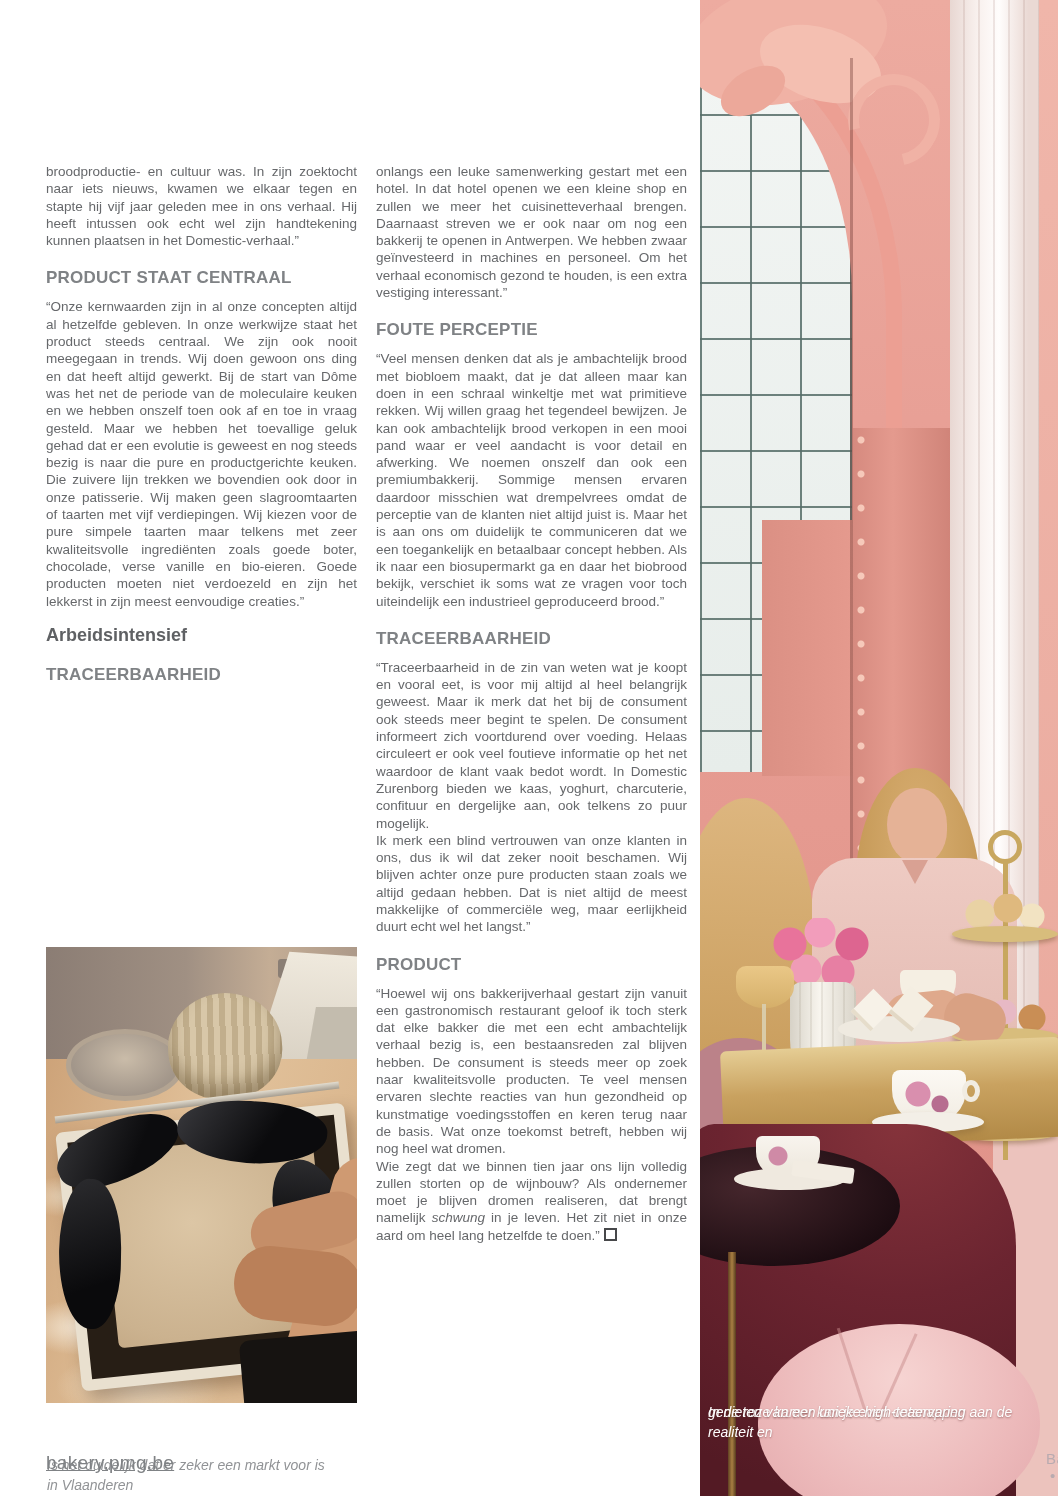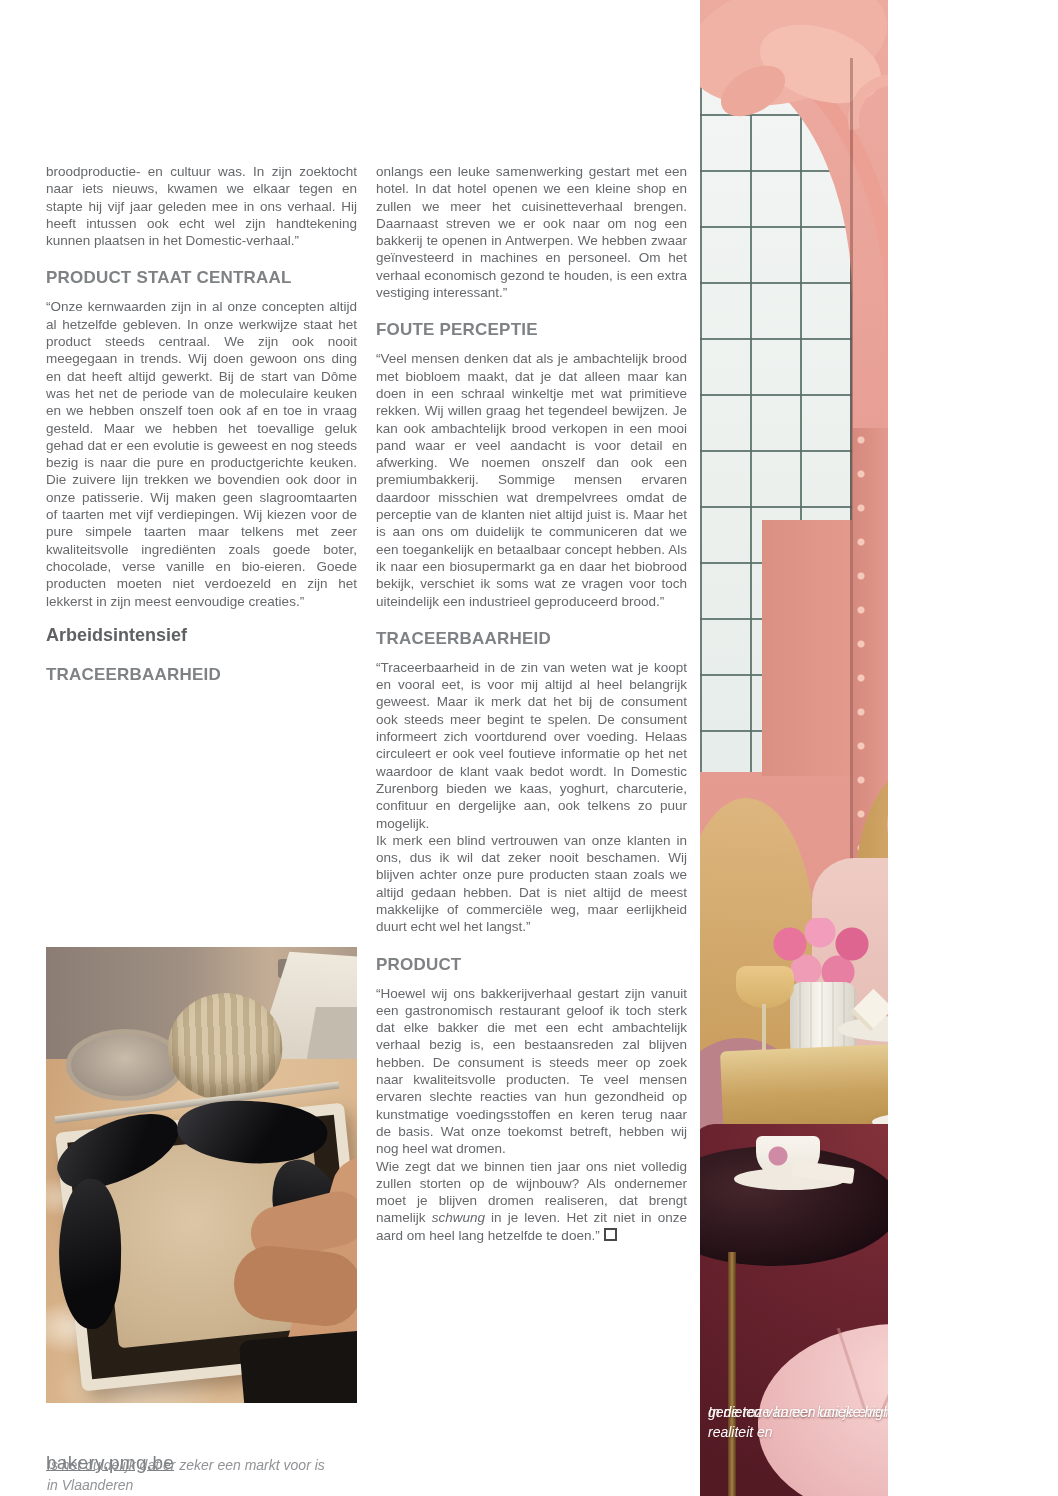--- a/index.html
+++ b/index.html
@@ -1,16 +1,16 @@
 <!DOCTYPE html>
 <html><head>
 <meta charset="utf-8">
 <style>
   html,body{margin:0;padding:0;background:#ffffff;}
-  .page{position:relative;width:888px;height:1496px;background:#ffffff;overflow:hidden;
+  .page{position:relative;width:1058px;height:1496px;background:#ffffff;overflow:hidden;
         font-family:"Liberation Sans",sans-serif;}
   
   .col{position:absolute;top:163px;width:311px;}
   .col-left{left:46px;}
   .col-mid{left:376px;}
   .col p{margin:0;font-size:13.5px;line-height:17.3px;color:#66686b;text-align:justify;}
   .col h2{margin:19px 0 10px;font-size:17px;font-weight:bold;color:#7f8285;letter-spacing:.2px;}
   .col h3{margin:15px 0 0;font-size:18px;font-weight:bold;color:#5f6164;}
   .ital{font-style:italic;}
   .endmark{display:inline-block;width:9px;height:9px;border:2.5px solid #47484a;margin-left:4px;vertical-align:-1px;}
@@ -162,21 +162,21 @@
 
   <div class="col col-mid">
     <p>onlangs een leuke samenwerking gestart met een hotel. In dat hotel openen we een kleine shop en zullen we meer het cuisinetteverhaal brengen. Daarnaast streven we er ook naar om nog een bakkerij te openen in Antwerpen. We hebben zwaar geïnvesteerd in machines en personeel. Om het verhaal economisch gezond te houden, is een extra vestiging interessant.”</p>
     <h2>FOUTE PERCEPTIE</h2>
     <p>“Veel mensen denken dat als je ambachtelijk brood met biobloem maakt, dat je dat alleen maar kan doen in een schraal winkeltje met wat primitieve rekken. Wij willen graag het tegendeel bewijzen. Je kan ook ambachtelijk brood verkopen in een mooi pand waar er veel aandacht is voor detail en afwerking. We noemen onszelf dan ook een premiumbakkerij. Sommige mensen ervaren daardoor misschien wat drempelvrees omdat de perceptie van de klanten niet altijd juist is. Maar het is aan ons om duidelijk te communiceren dat we een toegankelijk en betaalbaar concept hebben. Als ik naar een biosupermarkt ga en daar het biobrood bekijk, verschiet ik soms wat ze vragen voor toch uiteindelijk een industrieel geproduceerd brood.”</p>
     <h2>TRACEERBAARHEID</h2>
     <p>“Traceerbaarheid in de zin van weten wat je koopt en vooral eet, is voor mij altijd al heel belangrijk geweest. Maar ik merk dat het bij de consument ook steeds meer begint te spelen. De consument informeert zich voortdurend over voeding. Helaas circuleert er ook veel foutieve informatie op het net waardoor de klant vaak bedot wordt. In Domestic Zurenborg bieden we kaas, yoghurt, charcuterie, confituur en dergelijke aan, ook telkens zo puur mogelijk.</p>
     <p>Ik merk een blind vertrouwen van onze klanten in ons, dus ik wil dat zeker nooit beschamen. Wij blijven achter onze pure producten staan zoals we altijd gedaan hebben. Dat is niet altijd de meest makkelijke of commerciële weg, maar eerlijkheid duurt echt wel het langst.”</p>
     <h2>PRODUCT</h2>
     <p>“Hoewel wij ons bakkerijverhaal gestart zijn vanuit een gastronomisch restaurant geloof ik toch sterk dat elke bakker die met een echt ambachtelijk verhaal bezig is, een bestaansreden zal blijven hebben. De consument is steeds meer op zoek naar kwaliteitsvolle producten. Te veel mensen ervaren slechte reacties van hun gezondheid op kunstmatige voedingsstoffen en keren terug naar de basis. Wat onze toekomst betreft, hebben wij nog heel wat dromen.</p>
-    <p><span>Wie zegt dat we binnen tien jaar ons niet volledig zullen storten op de wijnbouw? Als ondernemer moet je blijven dromen realiseren, dat brengt namelijk </span><span class="ital">schwung</span><span> in je leven. Het zit niet in onze aard om heel lang hetzelfde te doen.”</span><span class="endmark"></span></p>
+    <p><span>Wie zegt dat we binnen tien jaar ons lijn volledig zullen storten op de wijnbouw? Als ondernemer moet je blijven dromen realiseren, dat brengt namelijk </span><span class="ital">schwung</span><span> in je leven. Het zit niet in onze aard om heel lang hetzelfde te doen.”</span><span class="endmark"></span></p>
   </div>
 
   <div class="photo-left">
     <div class="bp-wall"></div>
     <div class="bp-outlet"></div>
     <div class="bp-machine"></div>
     <div class="bp-machine2"></div>
     <div class="bp-counter"></div>
     <div class="bp-pan"></div>
     <div class="bp-basket"></div>

